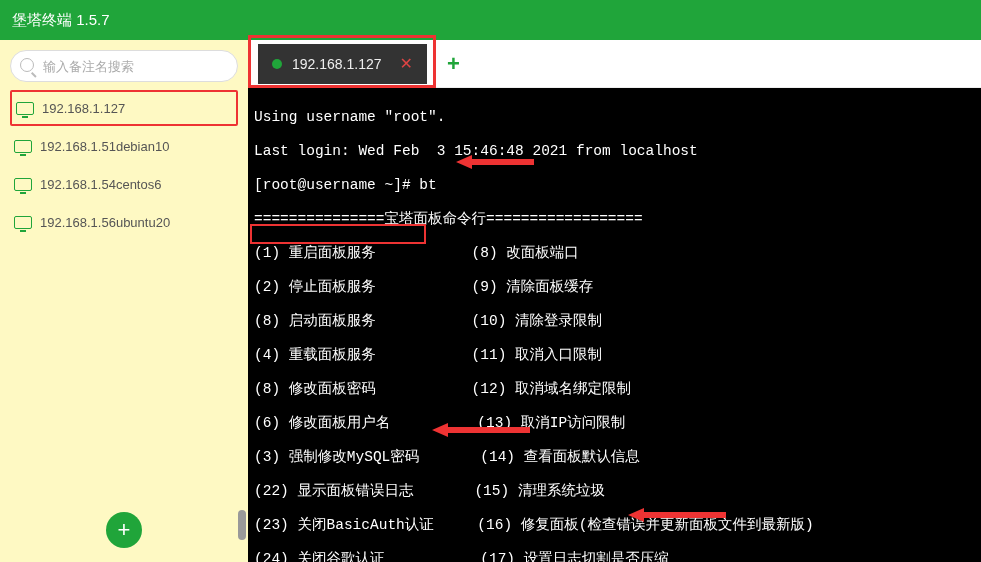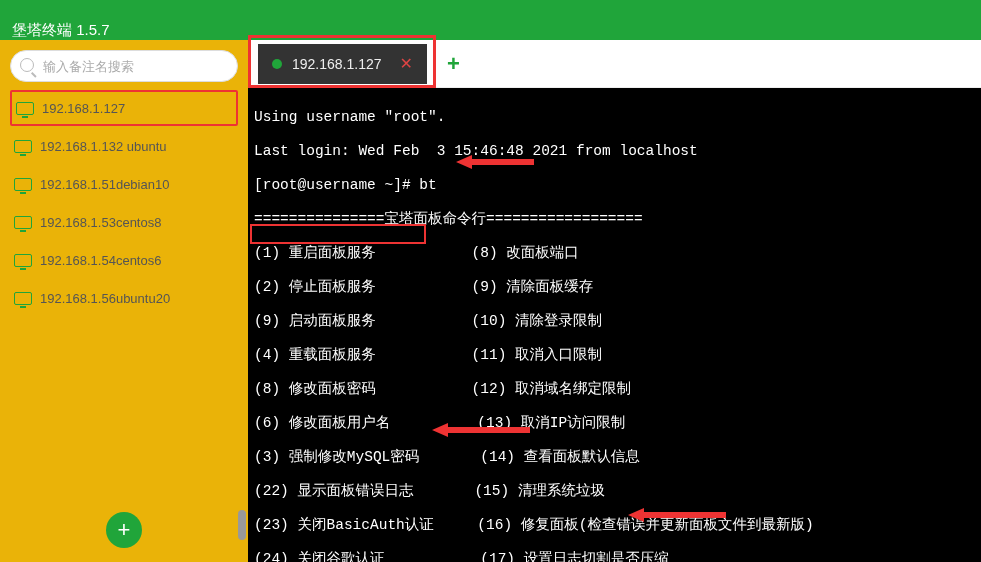--- a/index.html
+++ b/index.html
@@ -1,19 +1,19 @@
 <!DOCTYPE html>
 <html><head>
 <meta charset="utf-8">
 <style>
 * { margin: 0; padding: 0; box-sizing: border-box; }
 body { font-family: "Microsoft YaHei", Arial, sans-serif; width: 981px; height: 562px; overflow: hidden; background: #fff; }
-.header { background: #20a53a; color: #fff; height: 40px; display: flex; align-items: flex-end; padding: 0 12px; font-size: 15px; }
+.header { background: #20a53a; color: #fff; height: 40px; display: flex; align-items: center; padding: 0 12px; font-size: 15px; }
 .main { display: flex; height: 522px; }
-.sidebar { width: 248px; background: #eab308; display: flex; flex-direction: column; position: relative; }
+.sidebar { width: 248px; background: #fef9c3; display: flex; flex-direction: column; position: relative; }
 .search-wrap { padding: 10px 10px 6px 10px; position: relative; }
 .search-input { width: 100%; height: 32px; border: 1px solid #ddd; border-radius: 16px; padding: 0 10px 0 32px; font-size: 13px; color: #333; outline: none; }
 .search-input::placeholder { color: #aaa; }
 .search-icon { position: absolute; left: 20px; top: 18px; width: 14px; height: 14px; border: 1.5px solid #bbb; border-radius: 50%; }
 .search-icon::after { content: ""; position: absolute; right: -4px; bottom: -4px; width: 6px; height: 1.5px; background: #bbb; transform: rotate(45deg); }
 .host-list { flex: 1; overflow: hidden; padding: 0 10px; }
 .host-item { display: flex; align-items: center; height: 36px; margin: 2px 0; padding: 0 4px; font-size: 13px; color: #555; cursor: pointer; border-radius: 2px; white-space: nowrap; overflow: hidden; }
 .host-item.selected { border: 2px solid #e33; }
 .monitor-icon { width: 18px; height: 13px; border: 1.5px solid #20a53a; border-radius: 2px; margin-right: 8px; position: relative; flex-shrink: 0; }
 .monitor-icon::after { content: ""; position: absolute; bottom: -4px; left: 5px; width: 6px; height: 1.5px; background: #20a53a; }
@@ -44,29 +44,21 @@
       <span class="search-icon"></span>
       <input class="search-input" placeholder="输入备注名搜索" style="">
     </div>
     <div class="host-list">
         <div class="host-item selected">
           <span class="monitor-icon"></span>
           <span>192.168.1.127</span>
         </div>
         <div class="host-item">
           <span class="monitor-icon"></span>
-          <span>192.168.1.132 ubuntu</span>
-        </div>
-        <div class="host-item">
-          <span class="monitor-icon"></span>
           <span>192.168.1.51debian10</span>
-        </div>
-        <div class="host-item">
-          <span class="monitor-icon"></span>
-          <span>192.168.1.53centos8</span>
         </div>
         <div class="host-item">
           <span class="monitor-icon"></span>
           <span>192.168.1.54centos6</span>
         </div>
         <div class="host-item">
           <span class="monitor-icon"></span>
           <span>192.168.1.56ubuntu20</span>
         </div>
       </div>
@@ -91,21 +83,21 @@
 <span>Last login: Wed Feb  3 15:46:48 2021 from localhost</span>
 
 <span>[root@username ~]# bt</span>
 
 <span>===============宝塔面板命令行==================</span>
 
 <span>(1) 重启面板服务           (8) 改面板端口</span>
 
 <span>(2) 停止面板服务           (9) 清除面板缓存</span>
 
-<span>(9) 启动面板服务           (10) 清除登录限制</span>
+<span>(8) 启动面板服务           (10) 清除登录限制</span>
 
 <span>(4) 重载面板服务           (11) 取消入口限制</span>
 
 <span>(8) 修改面板密码           (12) 取消域名绑定限制</span>
 
 <span>(6) 修改面板用户名          (13) 取消IP访问限制</span>
 
 <span>(3) 强制修改MySQL密码       (14) 查看面板默认信息</span>
 
 <span>(22) 显示面板错误日志       (15) 清理系统垃圾</span>

